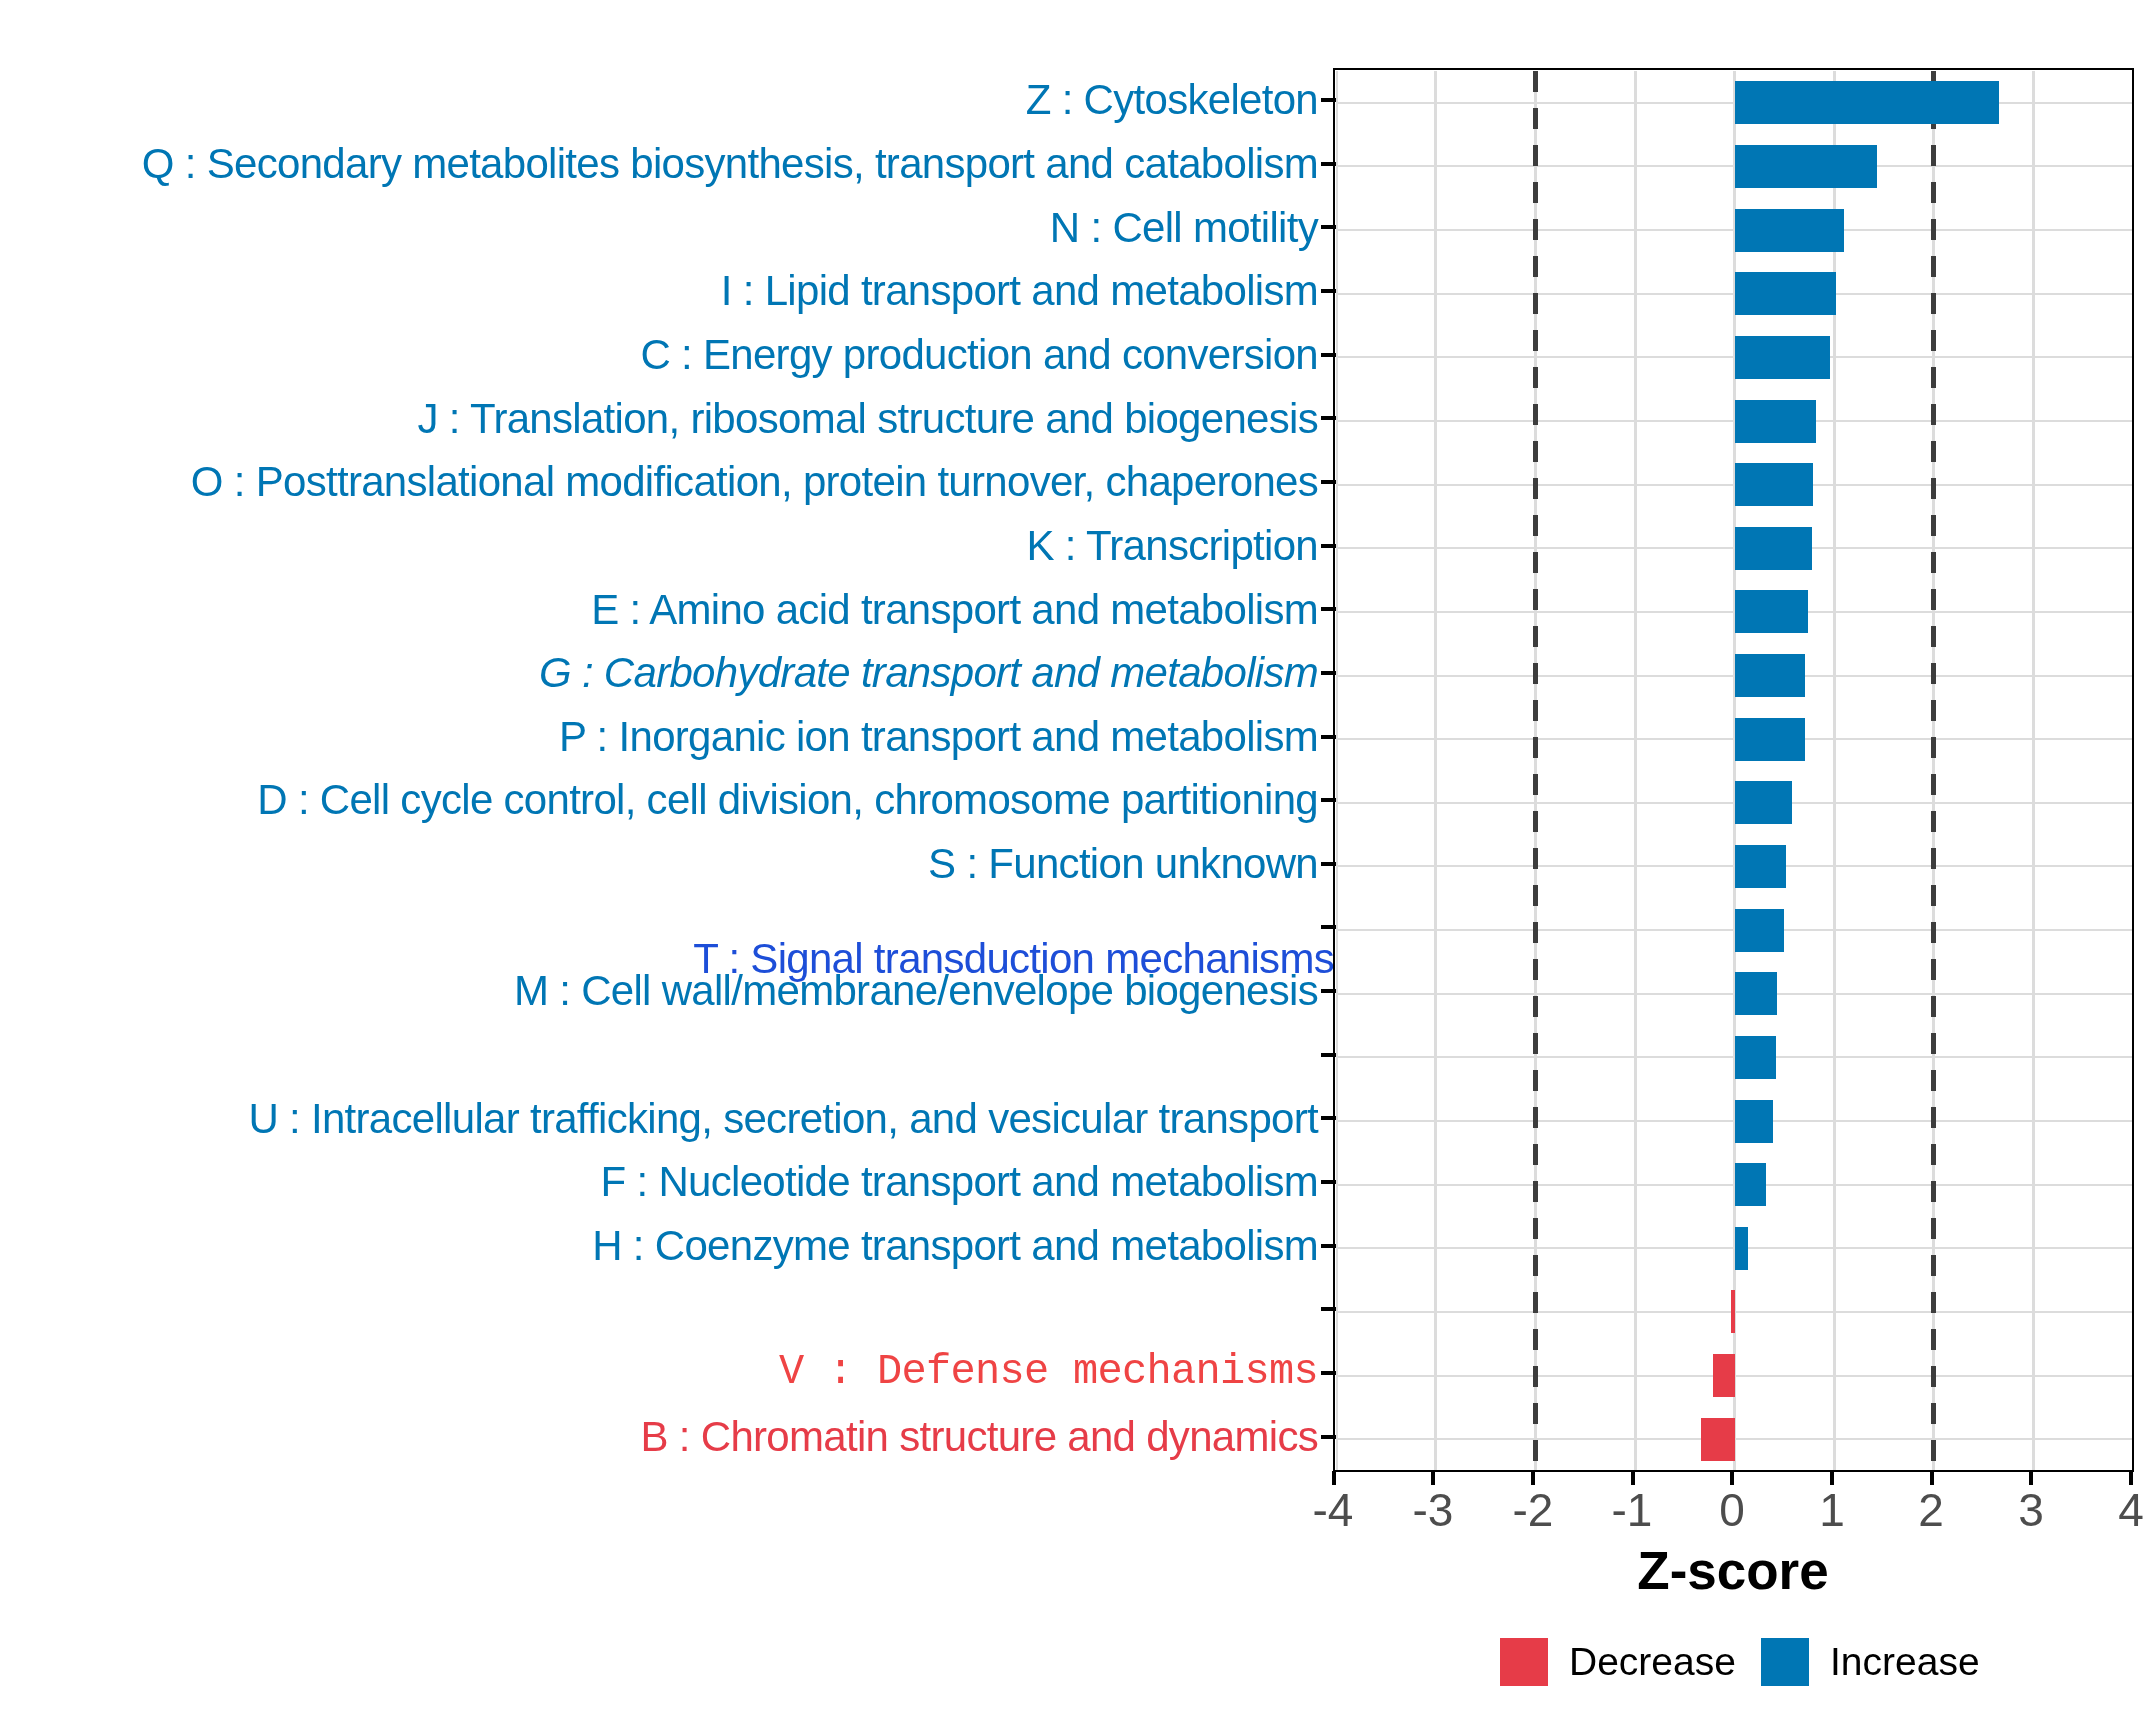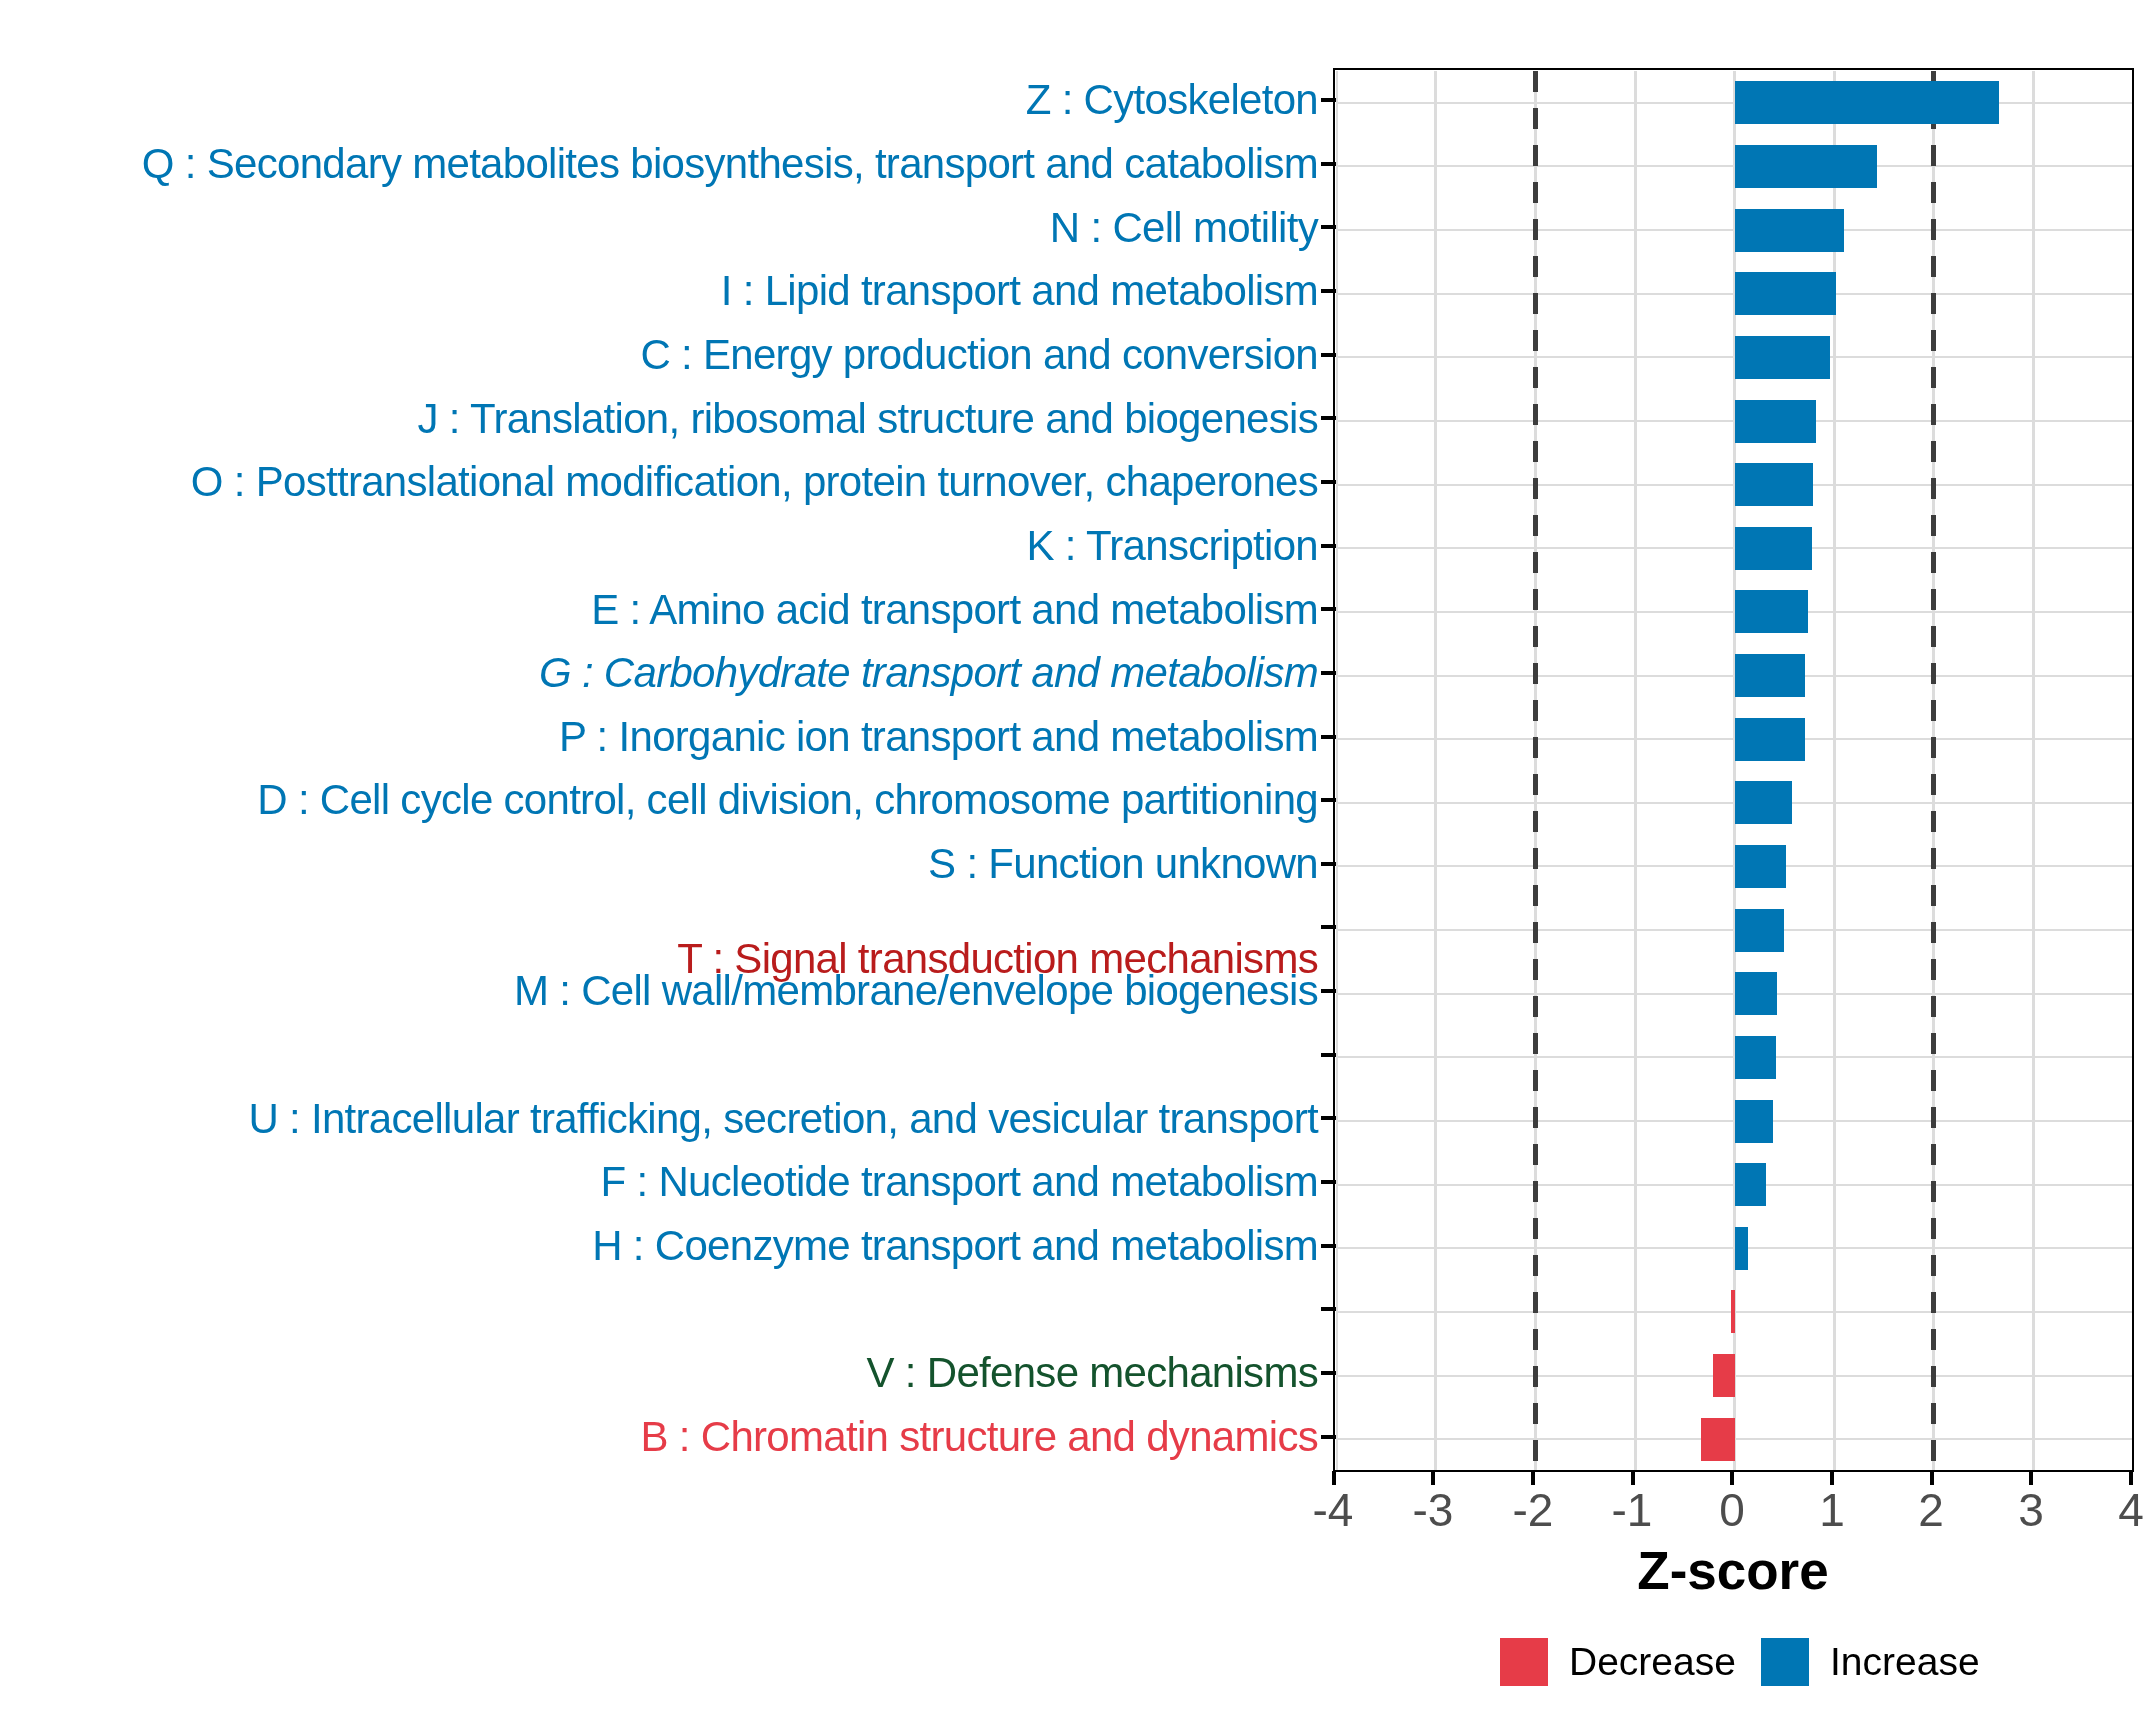--- a/index.html
+++ b/index.html
@@ -220,33 +220,33 @@
     <div class="cat-label" style="top: 583px; color: rgb(0, 118, 180);">E : Amino acid transport and metabolism</div>
     <div class="y-tick" style="top: 607px;"></div>
     <div class="cat-label" style="top: 646px; color: rgb(0, 118, 180); font-style: italic;">G : Carbohydrate transport and metabolism</div>
     <div class="y-tick" style="top: 671px;"></div>
     <div class="cat-label" style="top: 710px; color: rgb(0, 118, 180);">P : Inorganic ion transport and metabolism</div>
     <div class="y-tick" style="top: 735px;"></div>
     <div class="cat-label" style="top: 773px; color: rgb(0, 118, 180);">D : Cell cycle control, cell division, chromosome partitioning</div>
     <div class="y-tick" style="top: 798px;"></div>
     <div class="cat-label" style="top: 837px; color: rgb(0, 118, 180);">S : Function unknown</div>
     <div class="y-tick" style="top: 862px;"></div>
-    <div class="cat-label" style="top: 932px; color: #b91c1c;">T : Signal transduction mechanisms</div>
+    <div class="cat-label" style="top: 932px; color: #1d4ed8; padding-left: 16px;">T : Signal transduction mechanisms</div>
     <div class="y-tick" style="top: 925px;"></div>
     <div class="cat-label" style="top: 964px; color: rgb(0, 118, 180);">M : Cell wall/membrane/envelope biogenesis</div>
     <div class="y-tick" style="top: 989px;"></div>
     <div class="y-tick" style="top: 1053px;"></div>
     <div class="cat-label" style="top: 1092px; color: rgb(0, 118, 180);">U : Intracellular trafficking, secretion, and vesicular transport</div>
     <div class="y-tick" style="top: 1116px;"></div>
     <div class="cat-label" style="top: 1155px; color: rgb(0, 118, 180);">F : Nucleotide transport and metabolism</div>
     <div class="y-tick" style="top: 1180px;"></div>
     <div class="cat-label" style="top: 1219px; color: rgb(0, 118, 180);">H : Coenzyme transport and metabolism</div>
     <div class="y-tick" style="top: 1244px;"></div>
     <div class="y-tick" style="top: 1307px;"></div>
-    <div class="cat-label" style="top: 1346px; color: #14532d;">V : Defense mechanisms</div>
+    <div class="cat-label" style="top: 1346px; color: #ef4444; font-family: Liberation Mono, monospace;">V : Defense mechanisms</div>
     <div class="y-tick" style="top: 1371px;"></div>
     <div class="cat-label" style="top: 1410px; color: rgb(230, 60, 72);">B : Chromatin structure and dynamics</div>
     <div class="y-tick" style="top: 1435px;"></div>
     <div class="x-tick" style="left: 1332px;"></div>
     <div class="x-tick-label" style="left: 1333px;">-4</div>
     <div class="x-tick" style="left: 1431px;"></div>
     <div class="x-tick-label" style="left: 1433px;">-3</div>
     <div class="x-tick" style="left: 1531px;"></div>
     <div class="x-tick-label" style="left: 1533px;">-2</div>
     <div class="x-tick" style="left: 1631px;"></div>

